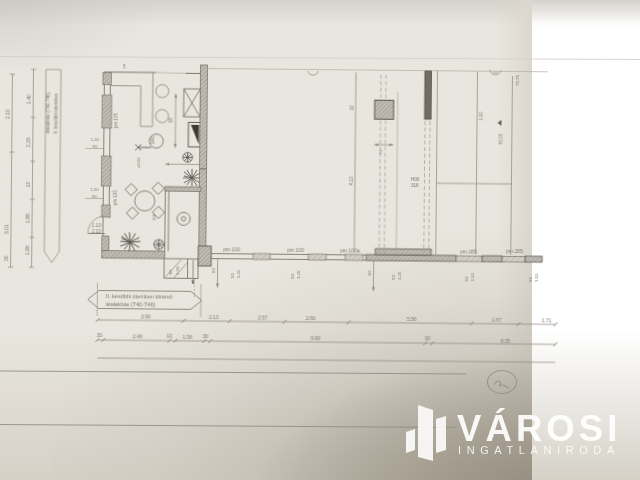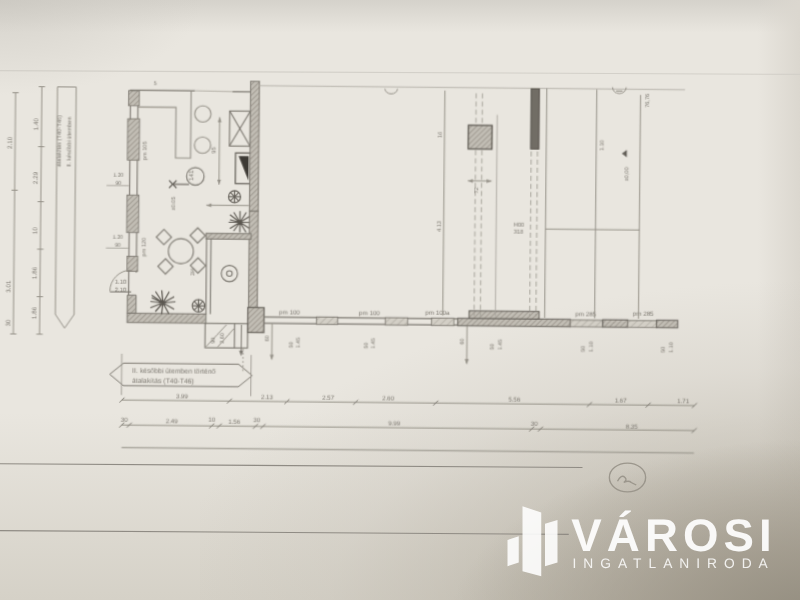--- a/index.html
+++ b/index.html
@@ -1,17 +1,17 @@
 <!DOCTYPE html>
 <html><head>
 <meta charset="utf-8">
 <style>
 html,body{margin:0;padding:0;}
 body{width:640px;height:480px;overflow:hidden;font-family:"Liberation Sans",sans-serif;}
-#paper{position:relative;width:640px;height:480px;background:#e9e6df;}
+#paper{position:relative;width:532px;height:480px;background:#e9e6df;}
 #shadeTop{position:absolute;left:0;top:0;width:640px;height:26px;background:linear-gradient(#d5d2cb,rgba(233,230,223,0));}
 #shadeRight{position:absolute;right:0;top:0;width:34px;height:480px;background:linear-gradient(90deg,rgba(221,218,210,0),#dbd7cf);}
 #shadeBottom{position:absolute;left:0;top:330px;width:640px;height:150px;background:linear-gradient(rgba(226,223,215,0),#d5d1c7);}
 #shadeCorner{position:absolute;right:0;bottom:0;width:480px;height:260px;background:radial-gradient(ellipse 300px 150px at 104% 108%, rgba(143,137,123,0.95) 0%, rgba(154,147,133,0.75) 40%, rgba(170,164,151,0) 100%),radial-gradient(ellipse 540px 280px at 102% 106%, rgba(160,153,139,0.6) 0%, rgba(175,169,156,0.48) 45%, rgba(196,191,181,0.28) 72%, rgba(210,206,196,0) 97%);}
 svg{position:absolute;left:0;top:0;}
 svg text{font-family:"Liberation Sans",sans-serif;fill:#7b776f;}
 #plan{filter:blur(0.33px);}
 </style>
 </head>
 <body>

